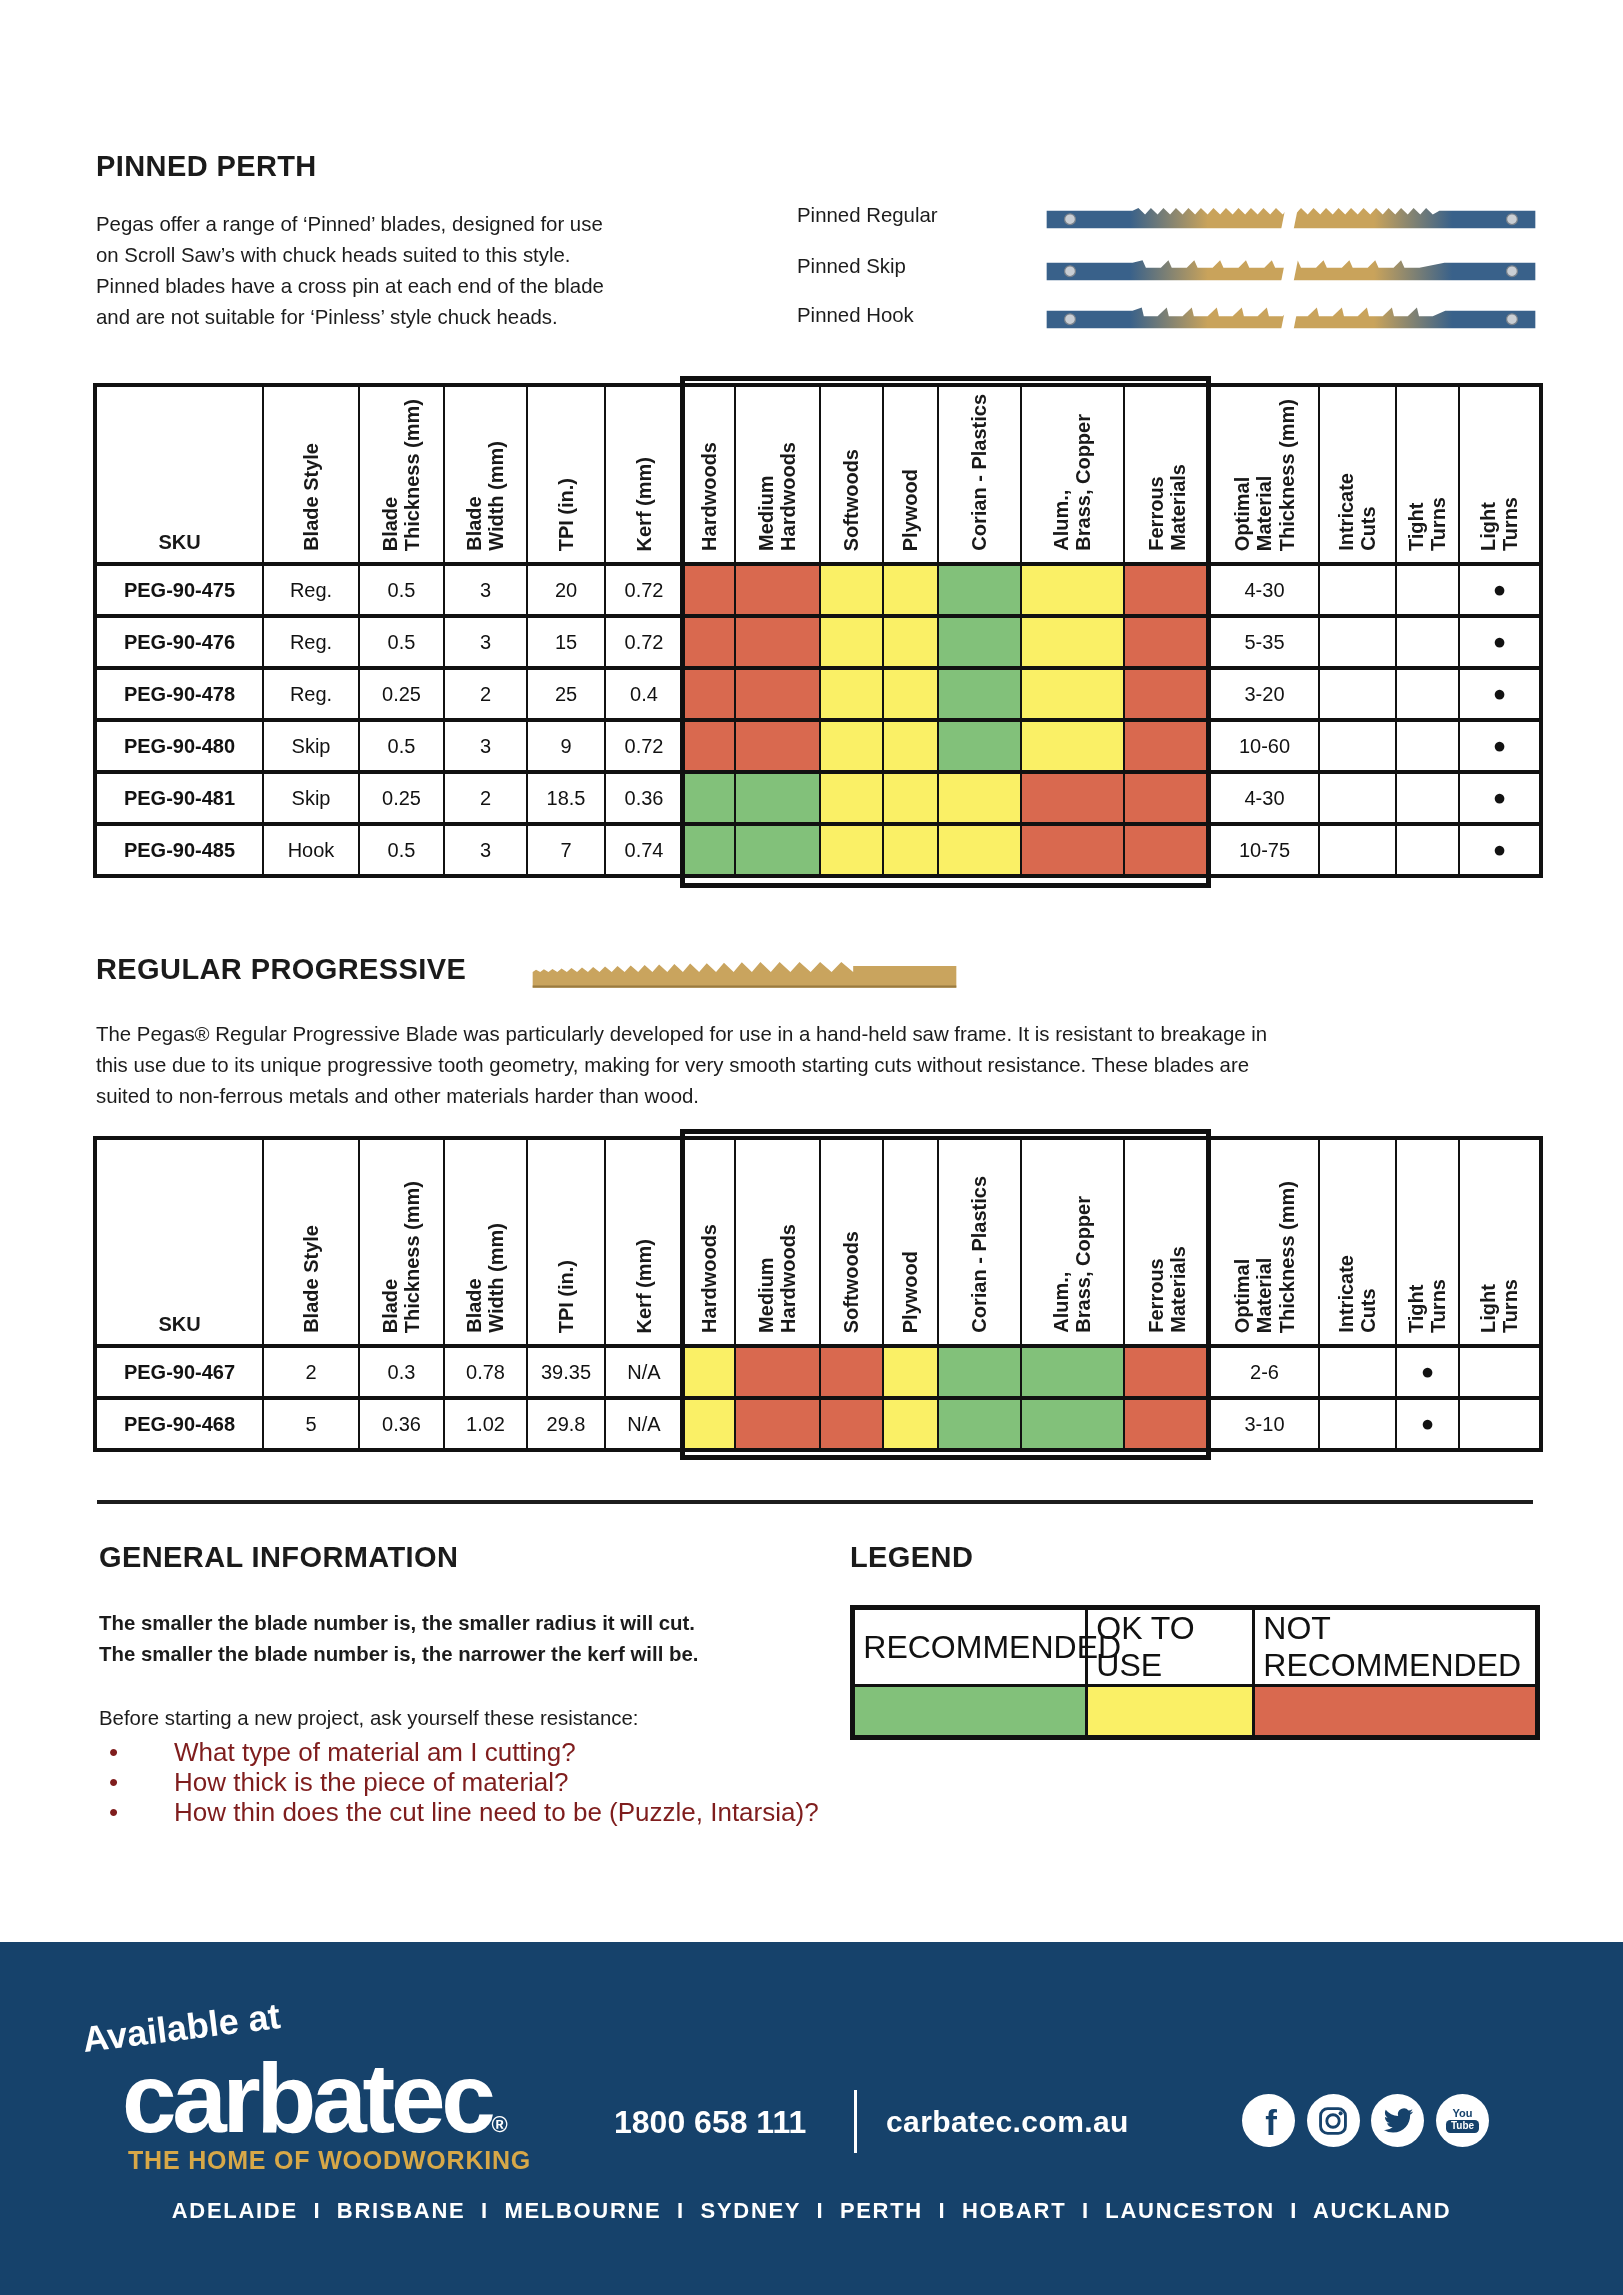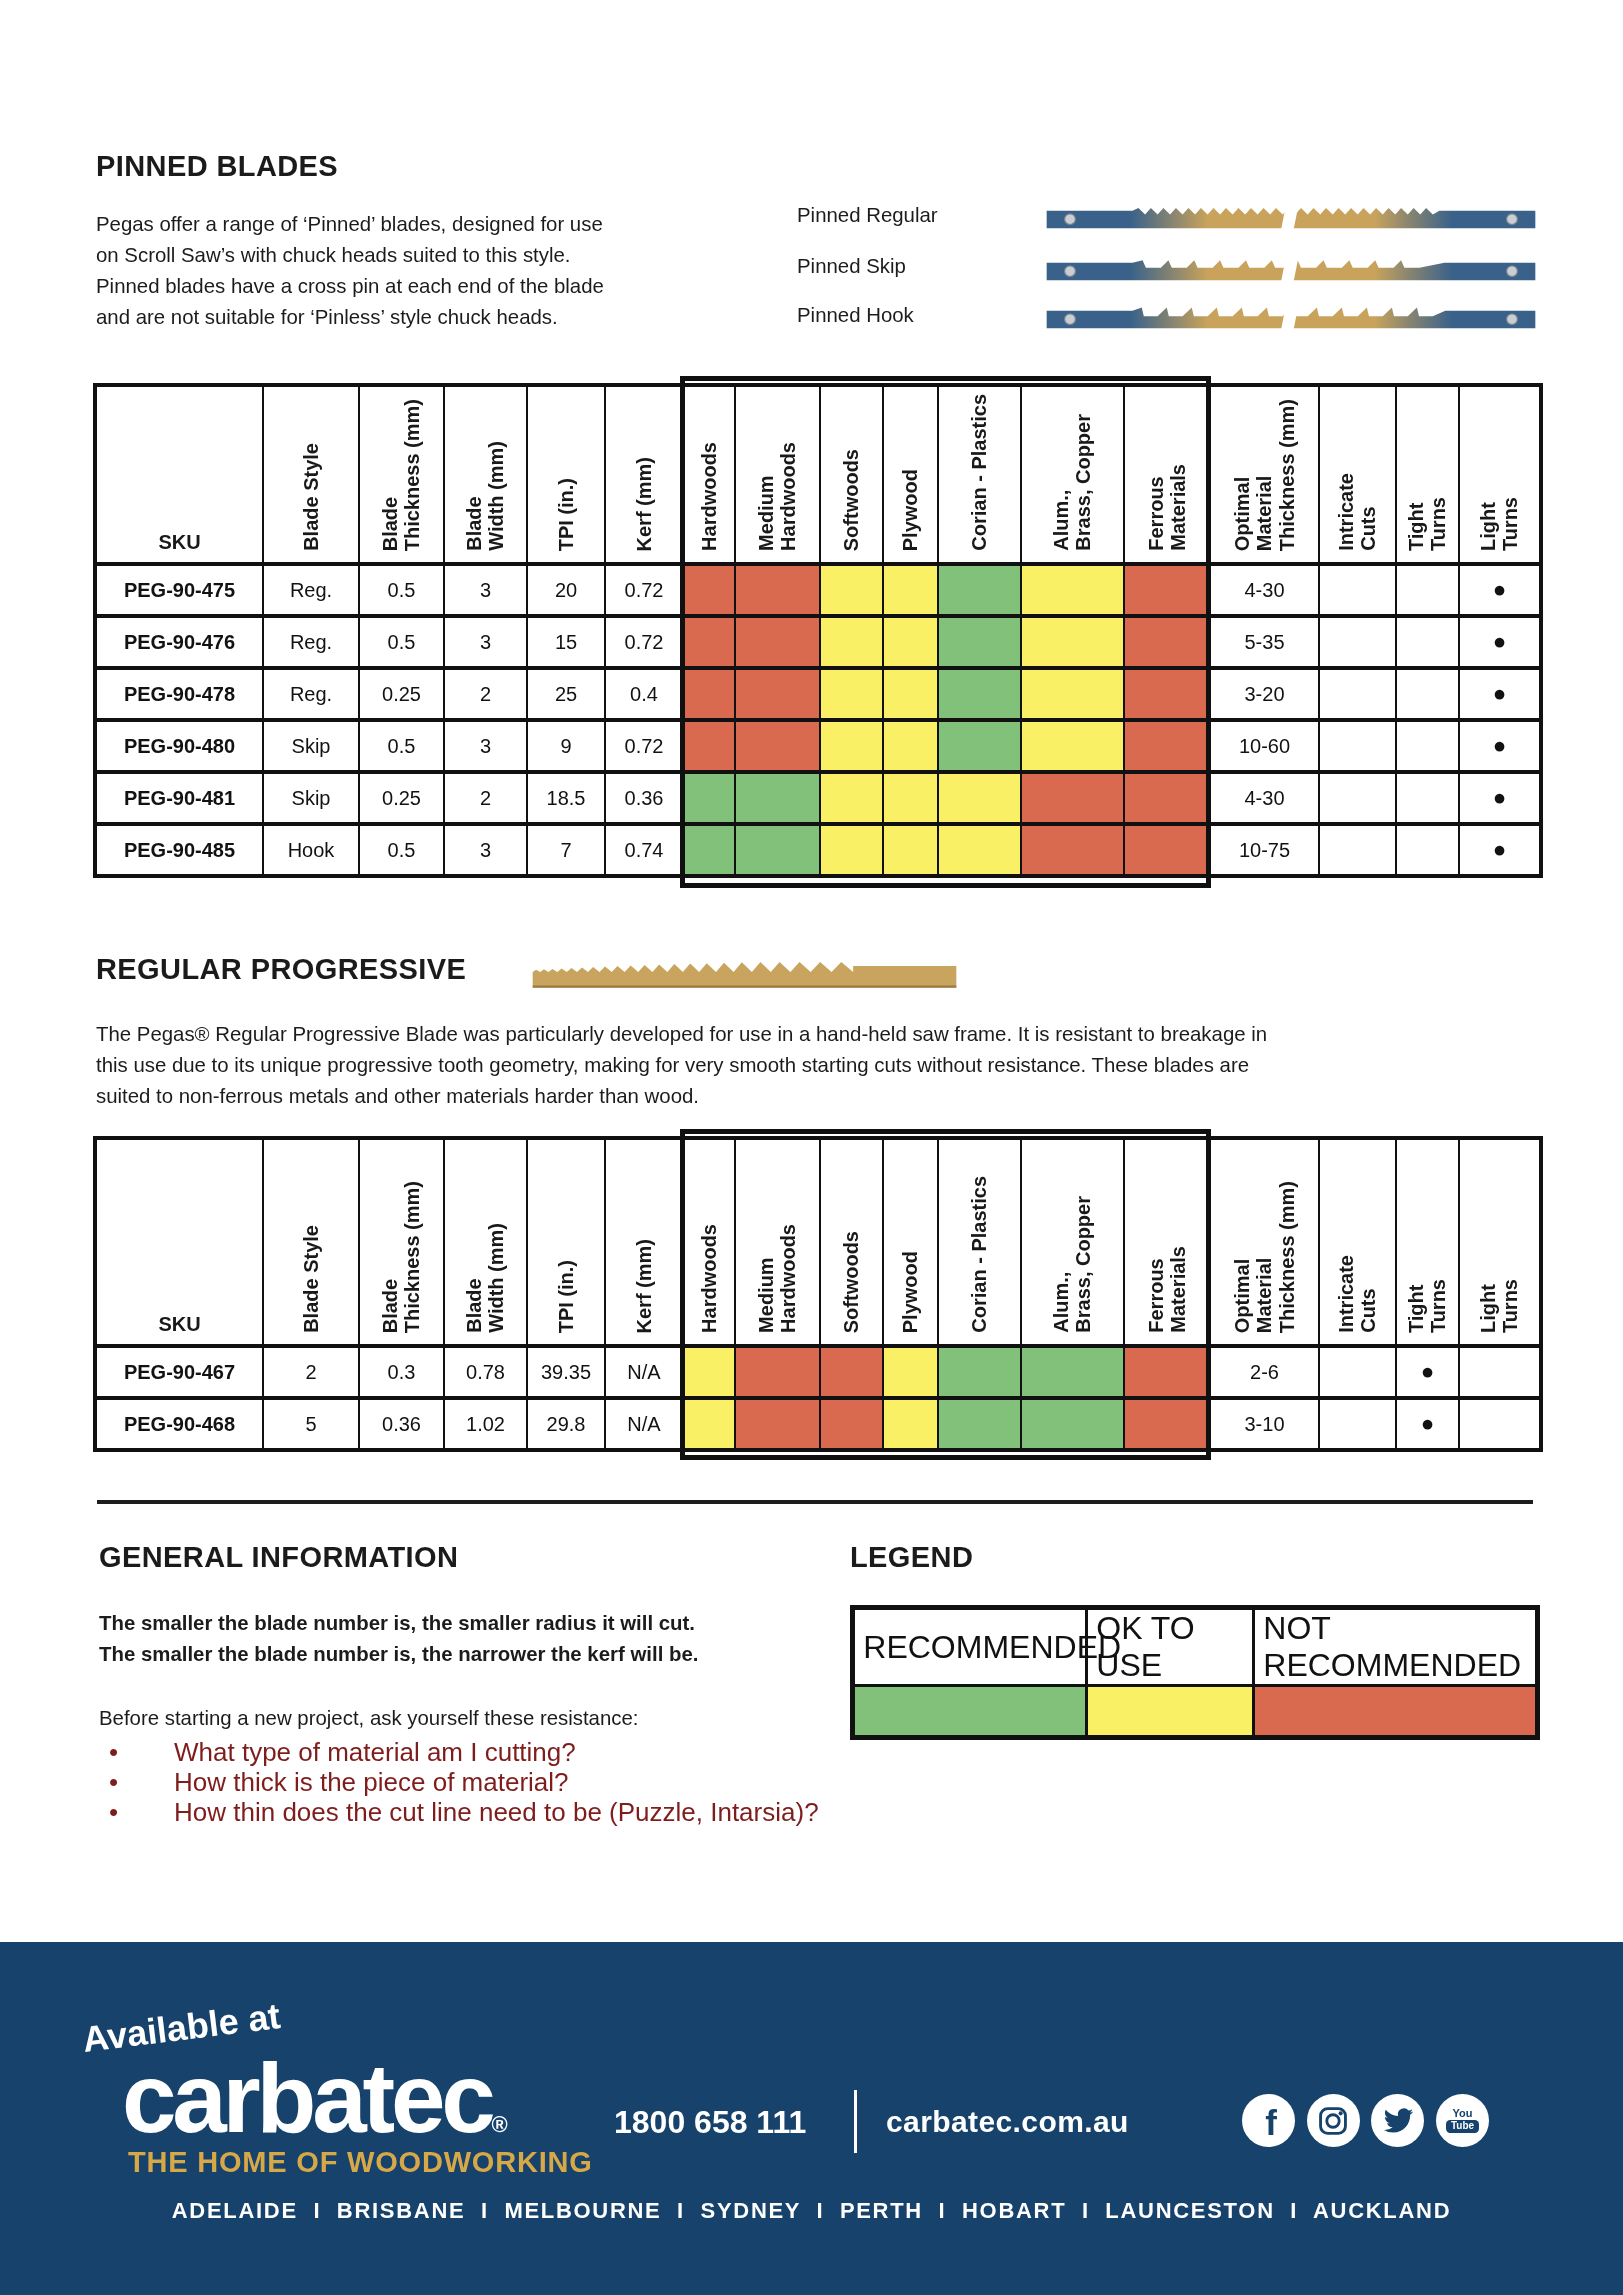--- a/index.html
+++ b/index.html
@@ -41,41 +41,41 @@
   .questions li::before{content:"\2022";position:absolute;left:10px;}
   table.legend{border-collapse:collapse;table-layout:fixed;width:685px;border:5px solid #111;}
   table.legend th, table.legend td{border:3.3px solid #111;height:48px;padding:0;}
   table.legend th{font-size:32px;font-weight:normal;text-align:left;padding-left:8.3px;color:#111;}
 
   
   .footer{position:absolute;left:0;top:1942px;width:1623px;height:354px;background:#16426B;color:#ffffff;}
   .available{position:absolute;left:82px;top:65px;font-size:36px;font-weight:bold;transform:rotate(-7deg);}
   .brand{position:absolute;left:122px;top:107px;font-size:98px;font-weight:bold;letter-spacing:-4.2px;line-height:1;}
   .brand-reg{font-size:22px;letter-spacing:0;vertical-align:baseline;}
-  .tagline{position:absolute;left:128px;top:204px;font-size:29px;font-weight:bold;letter-spacing:0.8px;color:#D7A848;}
+  .tagline{position:absolute;left:128px;top:204px;font-size:25px;font-weight:bold;letter-spacing:0.8px;color:#D7A848;}
   .phone{position:absolute;left:614px;top:162px;font-size:32px;font-weight:bold;}
   .fdivider{position:absolute;left:854px;top:148px;width:2.5px;height:63px;background:#ffffff;}
   .website{position:absolute;left:886px;top:163px;font-size:30px;font-weight:bold;letter-spacing:0.4px;}
   .social{position:absolute;left:1242px;top:152px;display:flex;gap:11.7px;}
   .sicon{width:53px;height:53px;border-radius:50%;background:#ffffff;color:#16426B;
          display:flex;align-items:center;justify-content:center;flex-direction:column;}
   .sicon svg{display:block;}
   .fb-f{font-size:35px;font-weight:bold;line-height:1;margin-left:5px;margin-top:3.3px;}
   .yt-you{font-size:11px;font-weight:bold;line-height:1;color:#16426B;}
   .yt-tube{font-size:10px;font-weight:bold;background:#16426B;color:#fff;border-radius:4.2px;
            padding:1.7px 5px;margin-top:0.8px;line-height:1;}
   .cities{position:absolute;left:0;top:256px;width:100%;text-align:center;font-size:22px;font-weight:bold;
           letter-spacing:1.7px;white-space:pre;}
 </style>
 </head>
 <body>
 
 <div id="page">
 
-  <div class="abs sec-title" style="left:96px;top:150px;">PINNED BLADES</div>
+  <div class="abs sec-title" style="left:96px;top:150px;">PINNED PERTH</div>
   <div class="abs body-text" style="left:96px;top:209px;width:667px;">Pegas offer a range of ‘Pinned’ blades, designed for use
 on Scroll Saw’s with chuck heads suited to this style.
 Pinned blades have a cross pin at each end of the blade
 and are not suitable for ‘Pinless’ style chuck heads.</div>
 
   <div class="abs blade-label" style="left:797px;top:204px;">Pinned Regular</div>
   <div class="abs blade-label" style="left:797px;top:255px;">Pinned Skip</div>
   <div class="abs blade-label" style="left:797px;top:304px;">Pinned Hook</div>
 
   <div class="blade-img" style="left:1045px;top:205px;width:492px;height:25px;"><svg width="100%" height="100%" viewBox="0 0 590 30" preserveAspectRatio="none">

